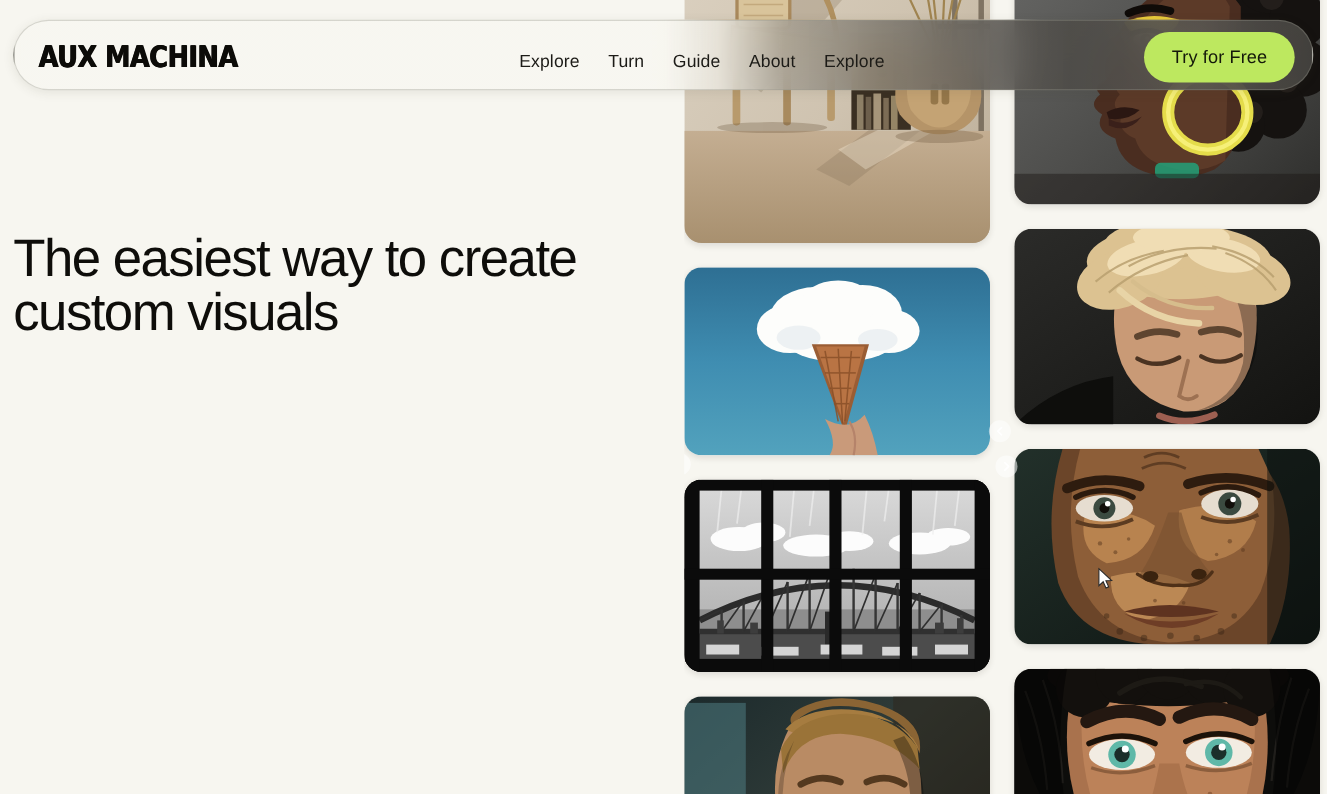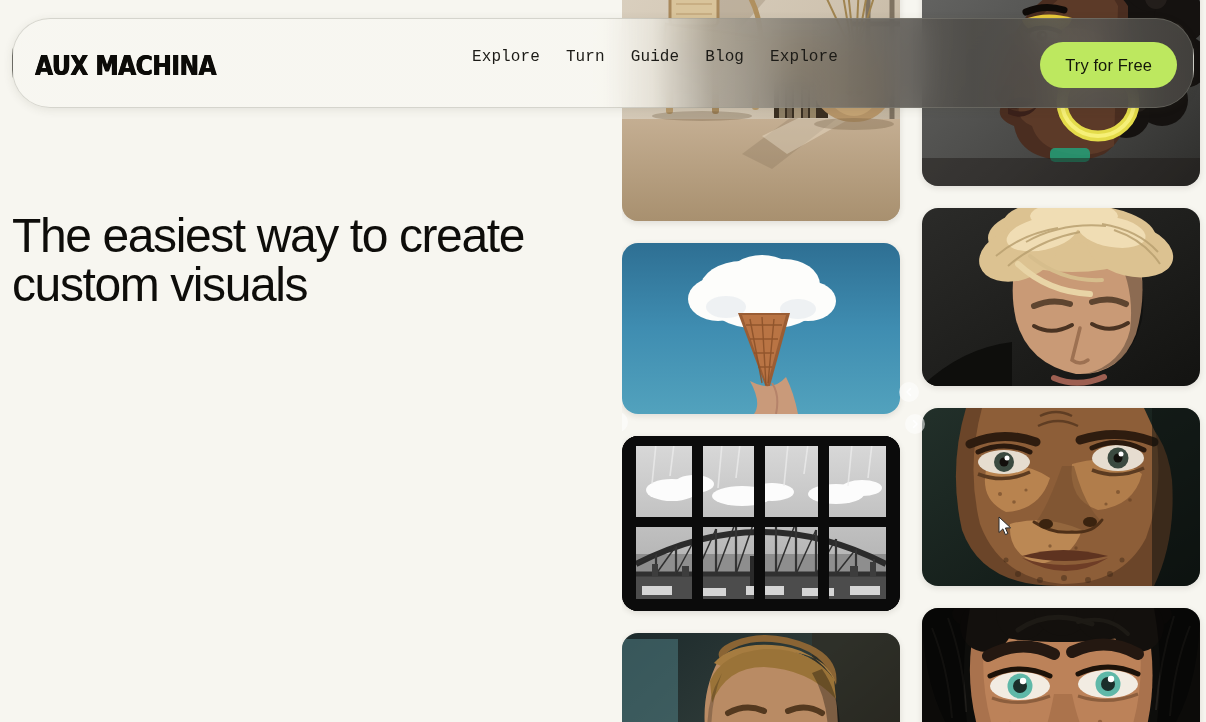--- a/index.html
+++ b/index.html
@@ -16,21 +16,21 @@
     color: #11100c;
     position: relative;
   }
 
   
   .navbar {
     position: absolute;
     left: 12px;
     top: 18px;
     width: 1182px;
-    height: 90px;
+    height: 64px;
     border-radius: 38px;
     border: 1px solid rgba(150,148,138,0.35);
     box-shadow: 0 2px 10px rgba(60,55,40,0.10);
     display: flex;
     align-items: center;
     padding: 4px 16px 0 22px;
     overflow: hidden;
     z-index: 30;
     background:
       linear-gradient(to right,
@@ -60,21 +60,20 @@
   }
 
   .nav-links {
     position: absolute;
     left: 459px;
     top: 0;
     height: 76px;
     display: flex;
     align-items: center;
     gap: 26px;
-    font-family: Liberation Mono, monospace;
   }
   .nav-link {
     font-size: 16px;
     color: #1c1b17;
     text-decoration: none;
     white-space: nowrap;
     letter-spacing: 0.1px;
   }
 
   .cta-wrap {
@@ -190,21 +189,21 @@
 <body>
 
 <header class="navbar">
 
   <div class="logo">AUX MACHINA</div>
 
   <nav class="nav-links">
     <a class="nav-link" href="#">Explore</a>
     <a class="nav-link" href="#">Turn</a>
     <a class="nav-link" href="#">Guide</a>
-    <a class="nav-link" href="#">Blog</a>
+    <a class="nav-link" href="#">About</a>
     <a class="nav-link" href="#">Explore</a>
   </nav>
 
   <div class="cta-wrap">
     <button class="cta-button">Try for Free</button>
   </div>
 </header>
 
 <section class="hero">
   <h1 class="hero-title">The easiest way to create custom visuals</h1>

